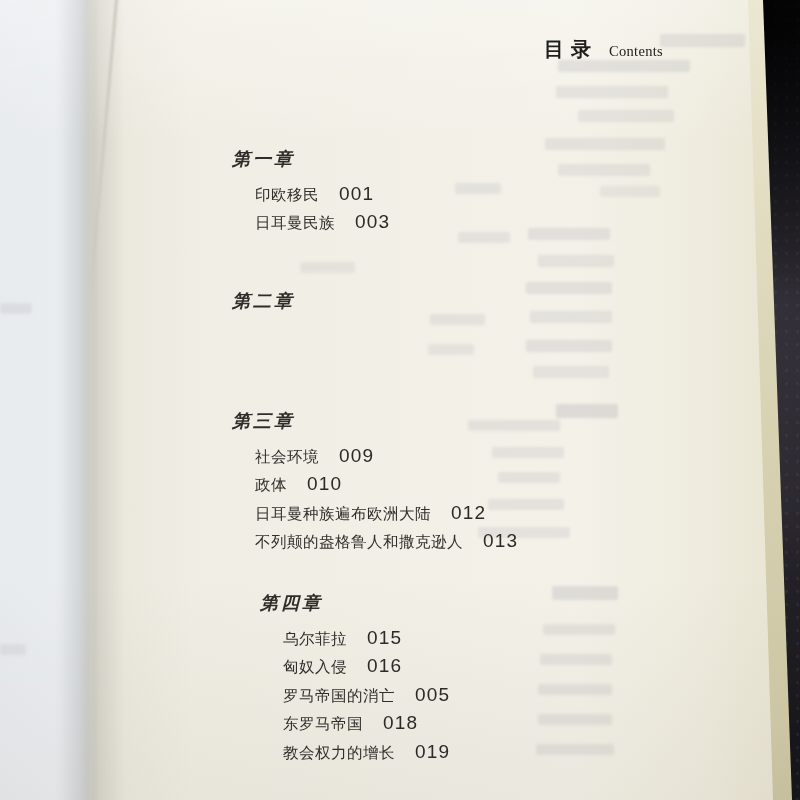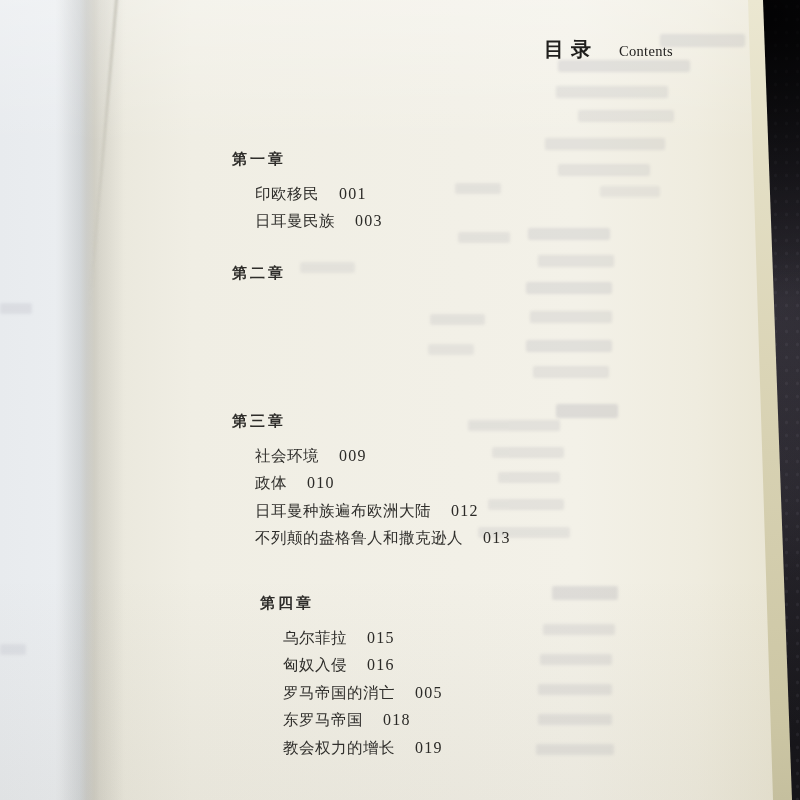--- a/index.html
+++ b/index.html
@@ -37,35 +37,35 @@
     background:linear-gradient(90deg, rgba(120,118,108,0) 0, rgba(120,118,108,0.16) 44%, rgba(160,158,148,0.08) 62%, rgba(160,158,148,0) 100%);
   }
   .crease{
     position:absolute;left:102px;top:-12px;width:3px;height:320px;
     transform:rotate(5deg);
     background:linear-gradient(180deg, rgba(148,145,130,0.38), rgba(148,145,130,0));
     filter:blur(1px);
   }
   .title-row{
     position:absolute;left:544px;top:36px;
-    display:flex;align-items:baseline;gap:28px;white-space:nowrap;
+    display:flex;align-items:baseline;gap:18px;white-space:nowrap;
   }
   .title-cjk{font-size:20px;font-weight:700;color:#201f1d;word-spacing:2px;}
   .title-latin{font-size:14.5px;font-weight:400;color:#222120;letter-spacing:0.3px;}
   .chapter{position:absolute;left:232px;width:520px;}
   .ch-head{
-    font-size:15px;font-weight:700;color:#2e2d2a;
-    letter-spacing:3px;line-height:26px;white-space:nowrap;
+    font-size:18px;font-weight:700;color:#2e2d2a;
+    letter-spacing:3px;line-height:26px;white-space:nowrap;font-style:italic;
   }
   .entries{margin-top:8px;padding-left:23px;}
   .entry{line-height:27.4px;font-size:15.5px;color:#302f2c;white-space:nowrap;}
   .entry .lab{letter-spacing:0.5px;}
   .entry .pg{
-    margin-left:20px;font-size:16px;letter-spacing:1.2px;color:#2b2a27;
-    font-family:Liberation Serif, serif;
+    margin-left:20px;font-size:19px;letter-spacing:1.2px;color:#2b2a27;
+    font-family:Liberation Sans, sans-serif;
   }
   
   .bleed{
     position:absolute;border-radius:2px;background:#79798c;filter:blur(1.6px);
   }
 </style>
 </head>
 <body>
 
 <div class="stage">
@@ -113,21 +113,21 @@
       <span class="title-latin">Contents</span>
     </div>
     <div id="chapters">
         <div class="chapter" style="top: 146px;">
           <div class="ch-head">第一章</div>
           <div class="entries">
             <div class="entry"><span class="lab">印欧移民</span><span class="pg">001</span></div>
             <div class="entry"><span class="lab">日耳曼民族</span><span class="pg">003</span></div>
           </div>
         </div>
-        <div class="chapter" style="top: 260px;">
+        <div class="chapter" style="top: 288px;">
           <div class="ch-head">第二章</div>
         </div>
         <div class="chapter" style="top: 408px;">
           <div class="ch-head">第三章</div>
           <div class="entries">
             <div class="entry"><span class="lab">社会环境</span><span class="pg">009</span></div>
             <div class="entry"><span class="lab">政体</span><span class="pg">010</span></div>
             <div class="entry"><span class="lab">日耳曼种族遍布欧洲大陆</span><span class="pg">012</span></div>
             <div class="entry"><span class="lab">不列颠的盎格鲁人和撒克逊人</span><span class="pg">013</span></div>
           </div>

